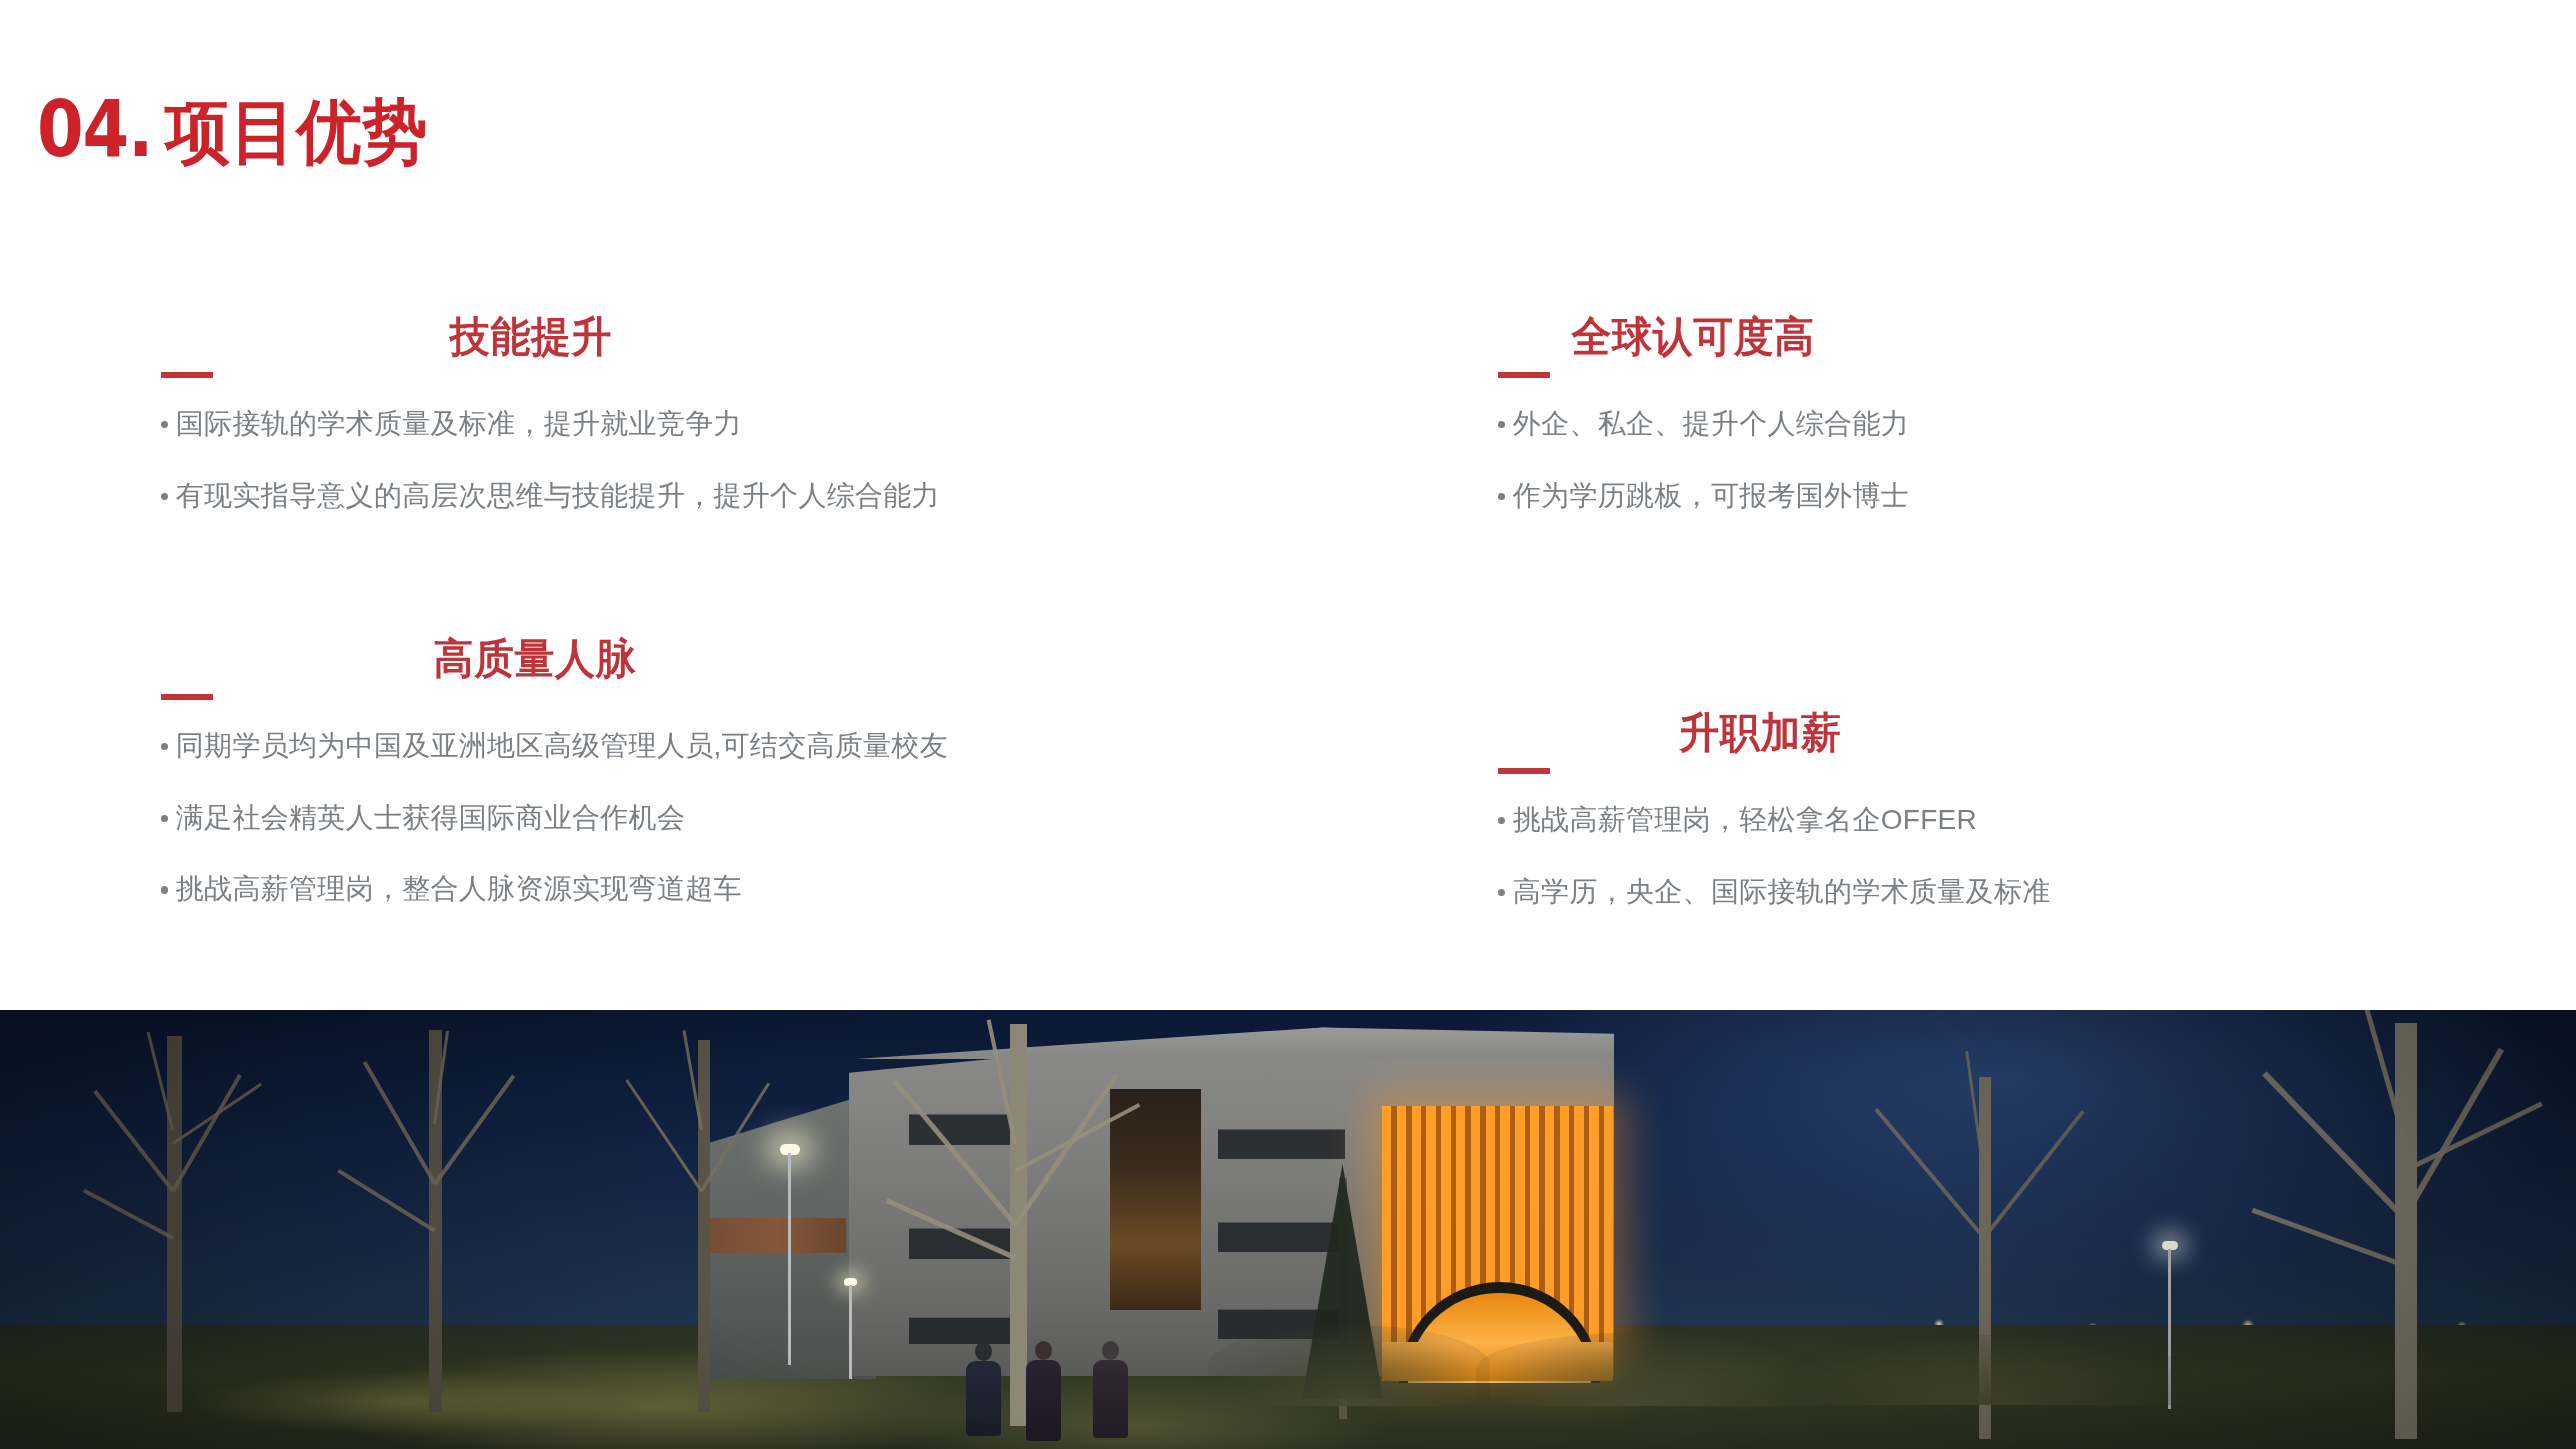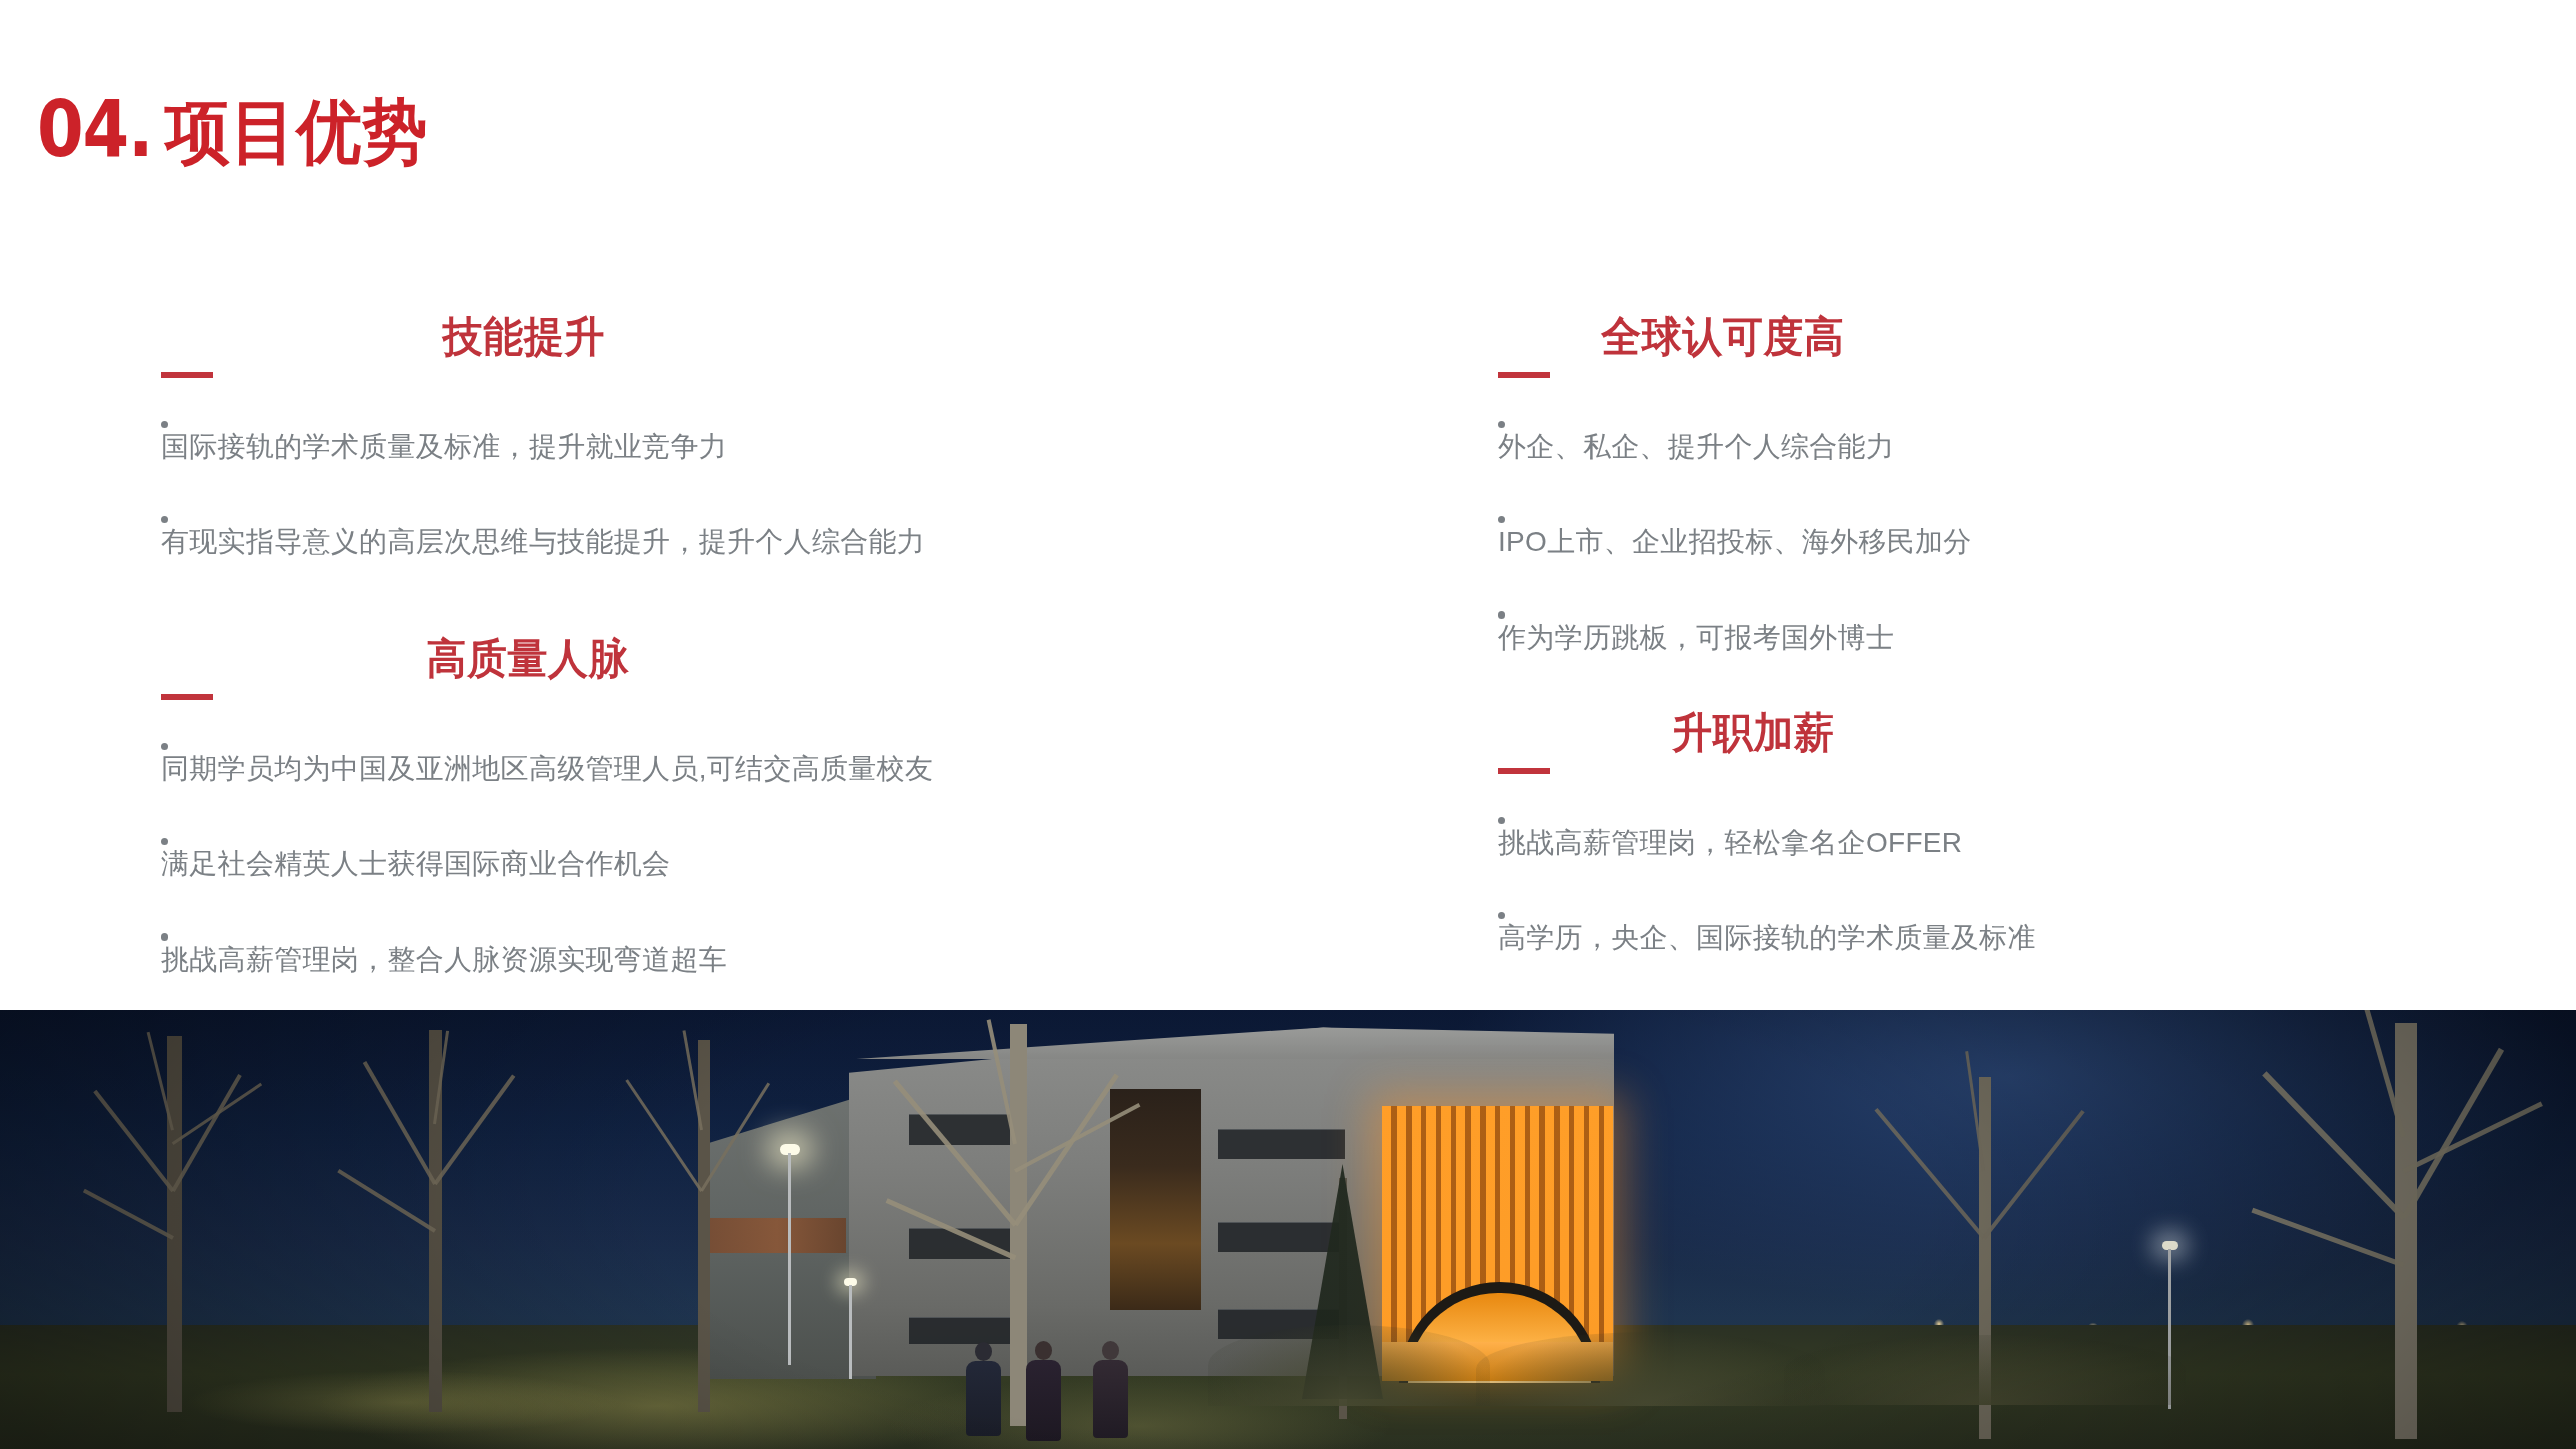--- a/index.html
+++ b/index.html
@@ -80,21 +80,20 @@
   .bullets { margin-top: 27px; }
   .bullet {
     display: flex;
     align-items: flex-start;
     font-size: 28px;
     color: #7B8085;
     line-height: 1.35;
     white-space: nowrap;
     letter-spacing: 0.3px;
     margin-bottom: 34px;
-    flex-direction: column;
   }
   .bullet .dot {
     flex: 0 0 auto;
     width: 7.4px;
     height: 7.4px;
     border-radius: 50%;
     background: #7B8085;
     margin: 16px 7.4px 0 0;
   }
   .bullet .btext { display: block; }
@@ -288,24 +287,20 @@
       <div class="block" style="top:315px;left:0;">
         <div class="block-head">全球认可度高</div>
         <div class="head-rule"></div>
         <div class="bullets">
           <div class="bullet">
             <span class="dot"></span>
             <span class="btext">外企、私企、提升个人综合能力</span>
           </div>
           <div class="bullet">
             <span class="dot"></span>
-            <span class="btext">IPO上市、企业招投标、海外移民加分</span>
-          </div>
-          <div class="bullet">
-            <span class="dot"></span>
             <span class="btext">作为学历跳板，可报考国外博士</span>
           </div>
         </div>
       </div>
 
       <div class="block" style="top:711px;left:0;">
         <div class="block-head">升职加薪</div>
         <div class="head-rule"></div>
         <div class="bullets">
           <div class="bullet">

